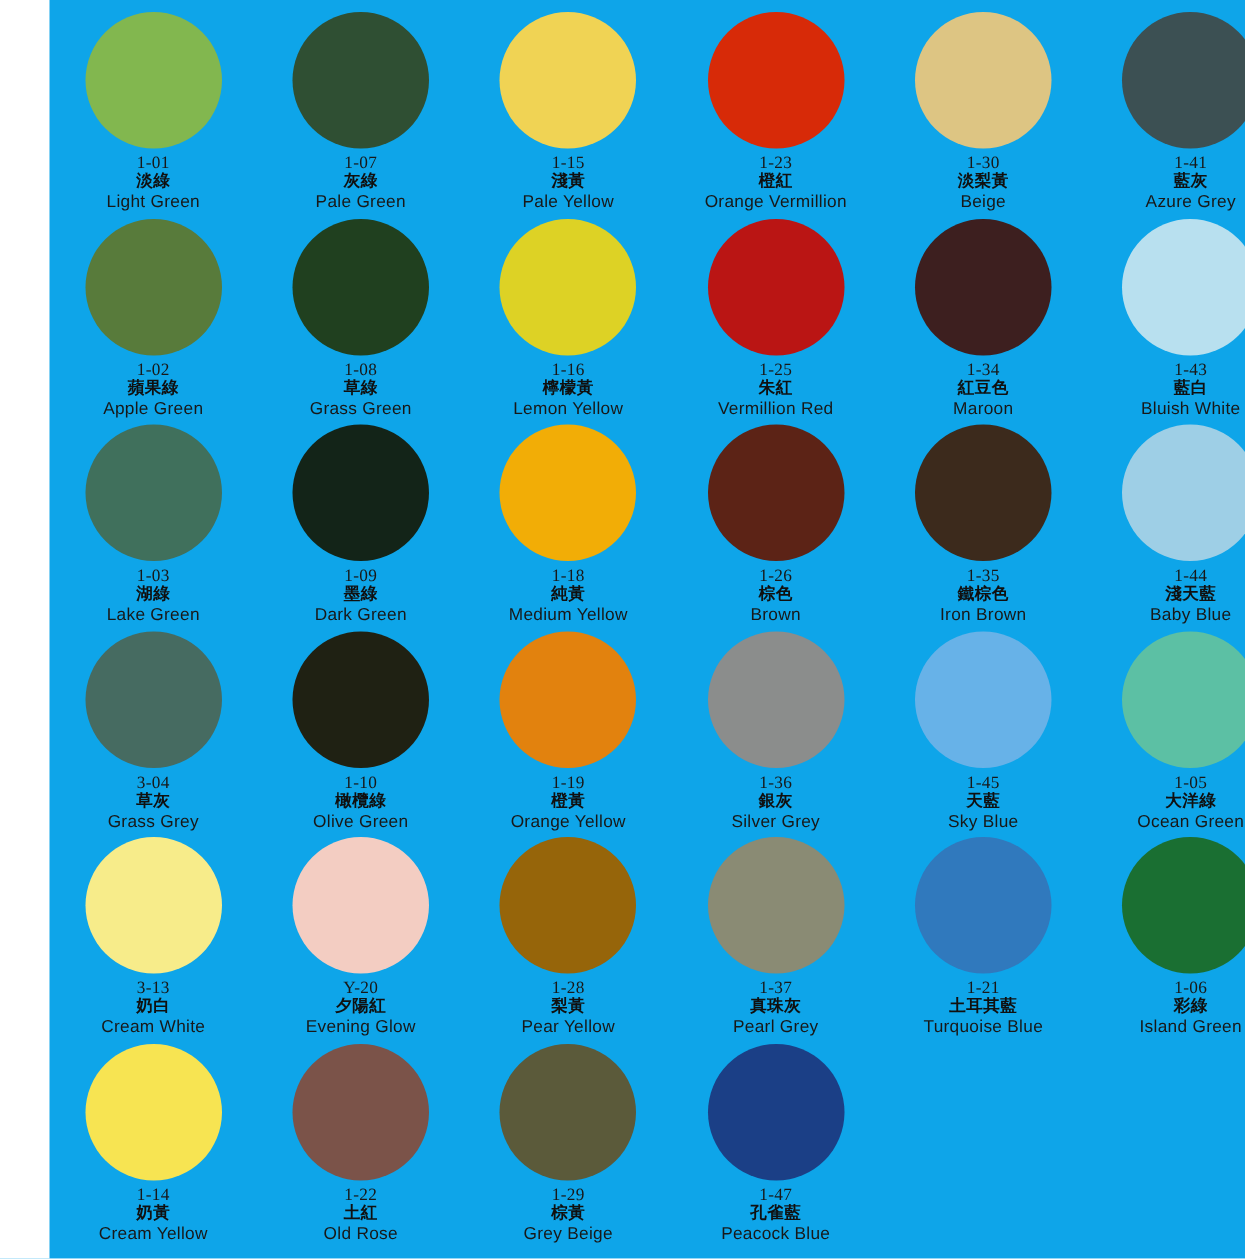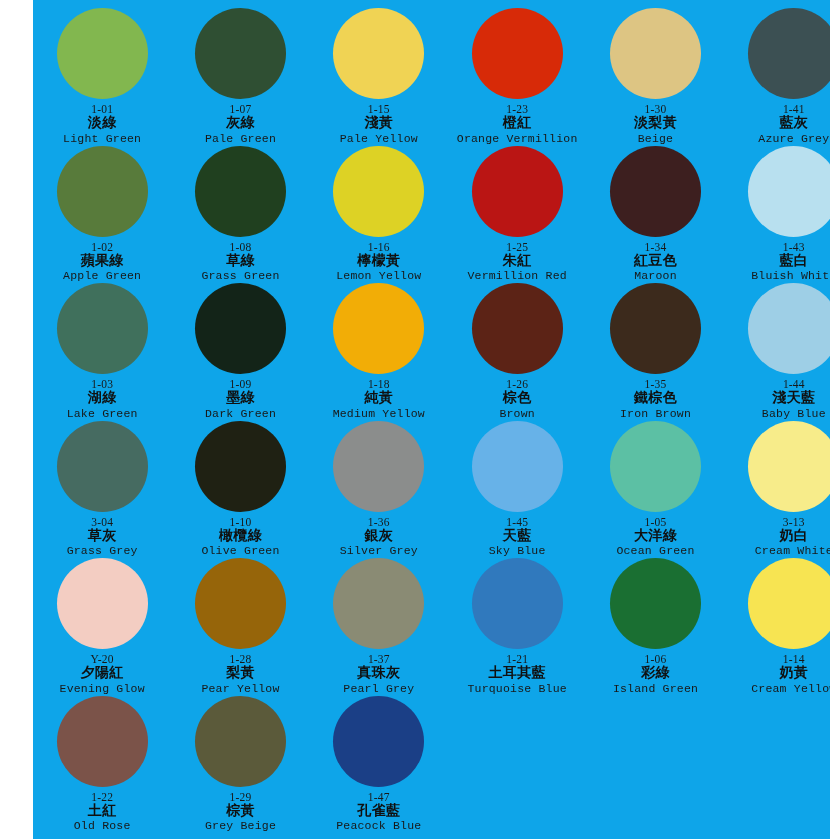--- a/index.html
+++ b/index.html
@@ -45,30 +45,30 @@
     line-height: 1.08;
   }
   .swatch-code {
     font-family: "Liberation Serif", "DejaVu Serif", serif;
     font-size: 11.5px;
     letter-spacing: 0.2px;
     color: #181818;
     white-space: nowrap;
   }
   .swatch-cn {
-    font-family: Liberation Mono, monospace;
-    font-size: 14px;
+    font-family: Liberation Sans, sans-serif;
+    font-size: 11px;
     font-weight: 700;
     color: #101010;
     white-space: nowrap;
     letter-spacing: 0.3px;
     margin-top: 1px;
   }
   .swatch-en {
-    font-family: Liberation Mono, monospace;
+    font-family: Liberation Sans, sans-serif;
     font-size: 11.5px;
     color: #181818;
     white-space: nowrap;
     letter-spacing: 0.2px;
     margin-top: 1px;
   }
 </style>
 </head>
 <body>
 
@@ -227,20 +227,28 @@
     </div>
     <div class="swatch-cell">
       <div class="swatch-disc" style="background-color: rgb(31, 33, 19);"></div>
       <div class="swatch-labels">
         <div class="swatch-code">1-10</div>
         <div class="swatch-cn">橄欖綠</div>
         <div class="swatch-en">Olive Green</div>
       </div>
     </div>
     <div class="swatch-cell">
+      <div class="swatch-disc" style="background-color: rgb(226, 130, 14);"></div>
+      <div class="swatch-labels">
+        <div class="swatch-code">1-19</div>
+        <div class="swatch-cn">橙黃</div>
+        <div class="swatch-en">Orange Yellow</div>
+      </div>
+    </div>
+    <div class="swatch-cell">
       <div class="swatch-disc" style="background-color: rgb(139, 141, 140);"></div>
       <div class="swatch-labels">
         <div class="swatch-code">1-36</div>
         <div class="swatch-cn">銀灰</div>
         <div class="swatch-en">Silver Grey</div>
       </div>
     </div>
     <div class="swatch-cell">
       <div class="swatch-disc" style="background-color: rgb(103, 178, 232);"></div>
       <div class="swatch-labels">

